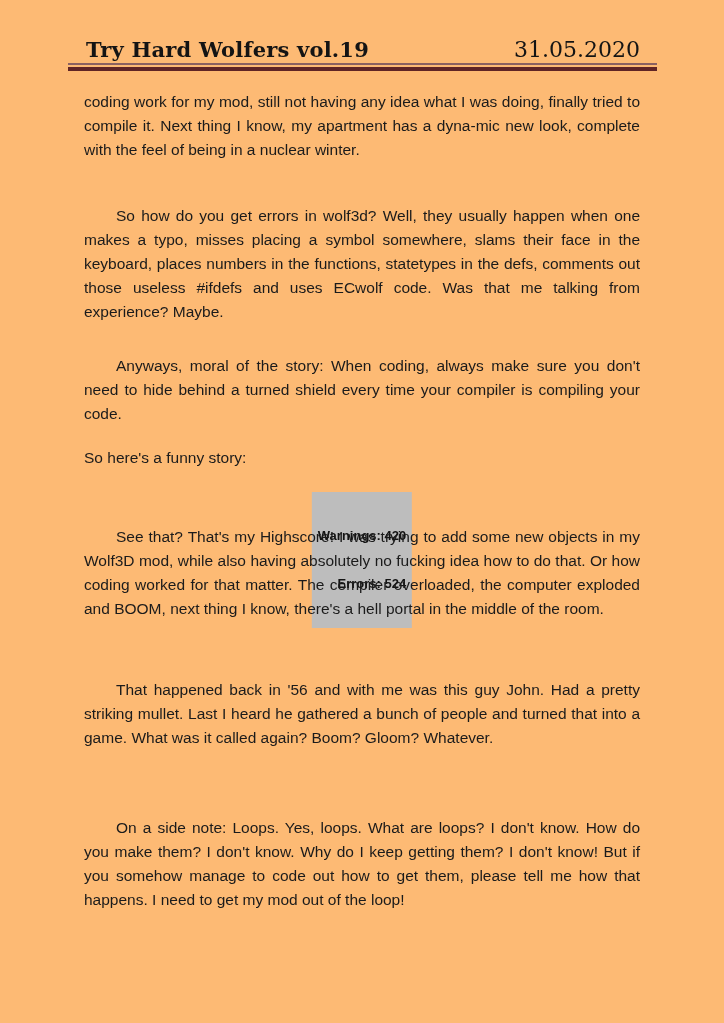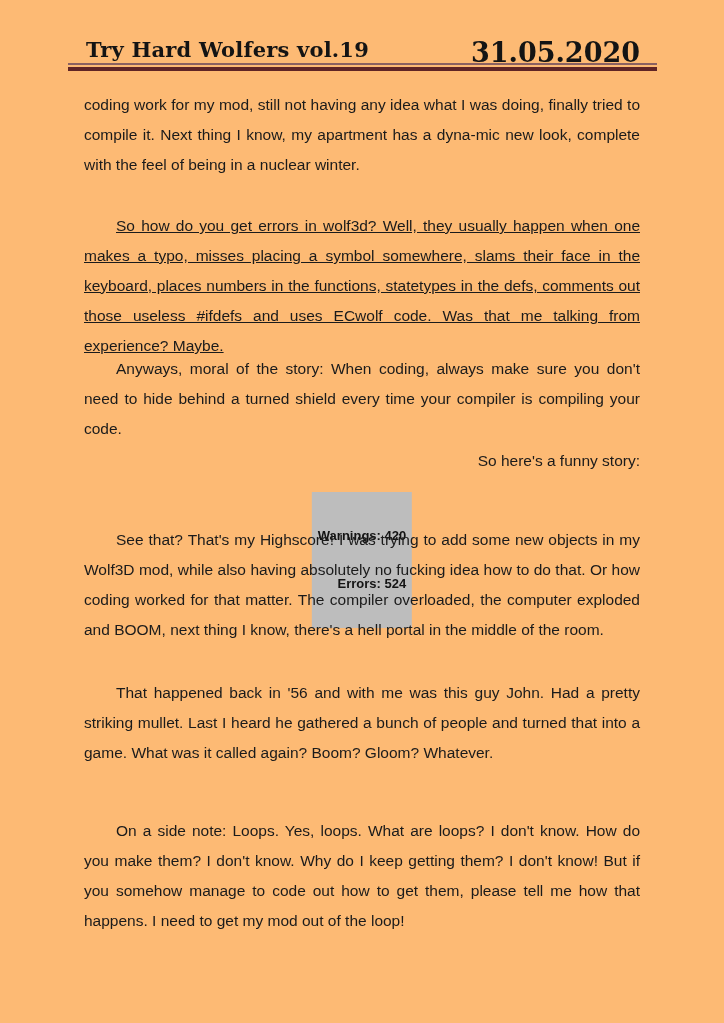--- a/index.html
+++ b/index.html
@@ -23,22 +23,22 @@
     font-size: 21px;
     letter-spacing: 0.2px;
     color: #141414;
     white-space: nowrap;
   }
   .header-date {
     position: absolute;
     right: 84px;
     top: 37px;
     font-family: "DejaVu Serif", serif;
-    font-weight: 700;
-    font-size: 27px;
+    font-weight: 400;
+    font-size: 22px;
     color: #141414;
     white-space: nowrap;
   }
   .rule-thin {
     position: absolute;
     left: 68px;
     top: 63px;
     width: 589px;
     height: 2px;
     background: #8a6161;
@@ -52,29 +52,29 @@
     background: #5f2425;
   }
 
   
   .para {
     position: absolute;
     left: 84px;
     width: 556px;
     margin: 0;
     font-size: 15.5px;
-    line-height: 30px;
+    line-height: 24px;
     text-align: justify;
     color: #1b1b1b;
   }
   .indent { text-indent: 32px; }
   #p1 { top: 90px;  }
-  #p2 { top: 211px; text-decoration: underline; }
+  #p2 { top: 204px; }
   #p3 { top: 354px; }
-  #p4 { top: 446px; text-align: right; }
+  #p4 { top: 446px; text-align: left; }
   #p5 { top: 525px; }
   #p6 { top: 678px; }
   #p7 { top: 816px; }
 
   
   .console-box {
     position: absolute;
     top: 492px;
     left: 50%;
     transform: translateX(-50%);

